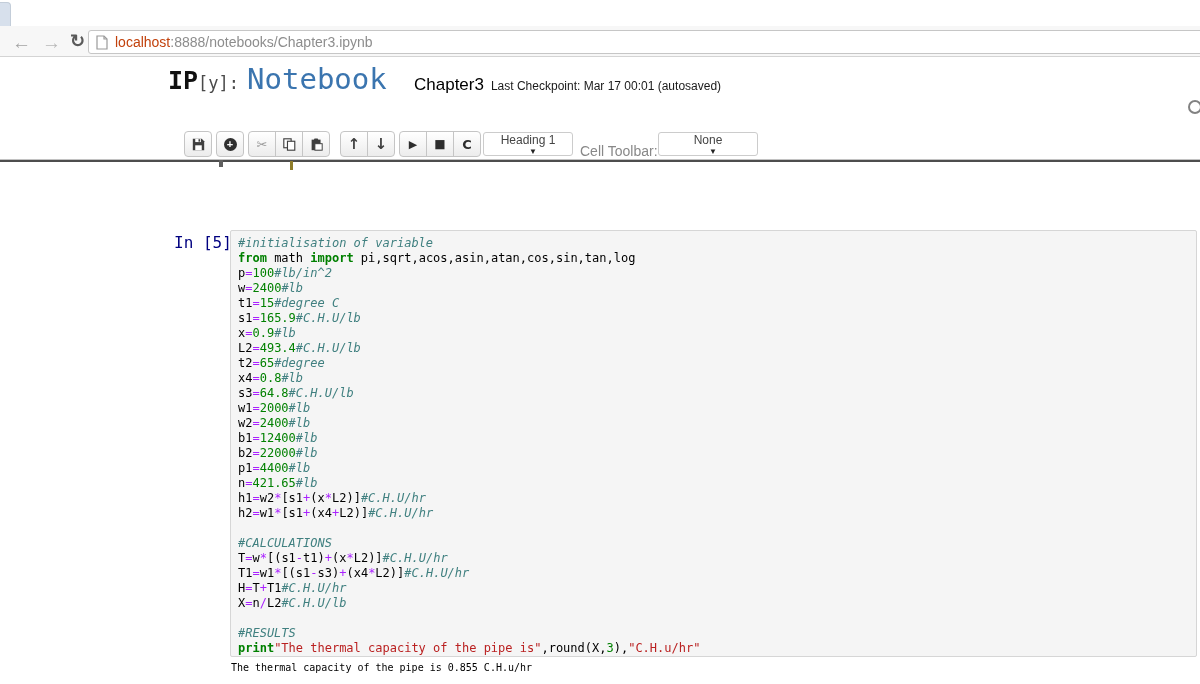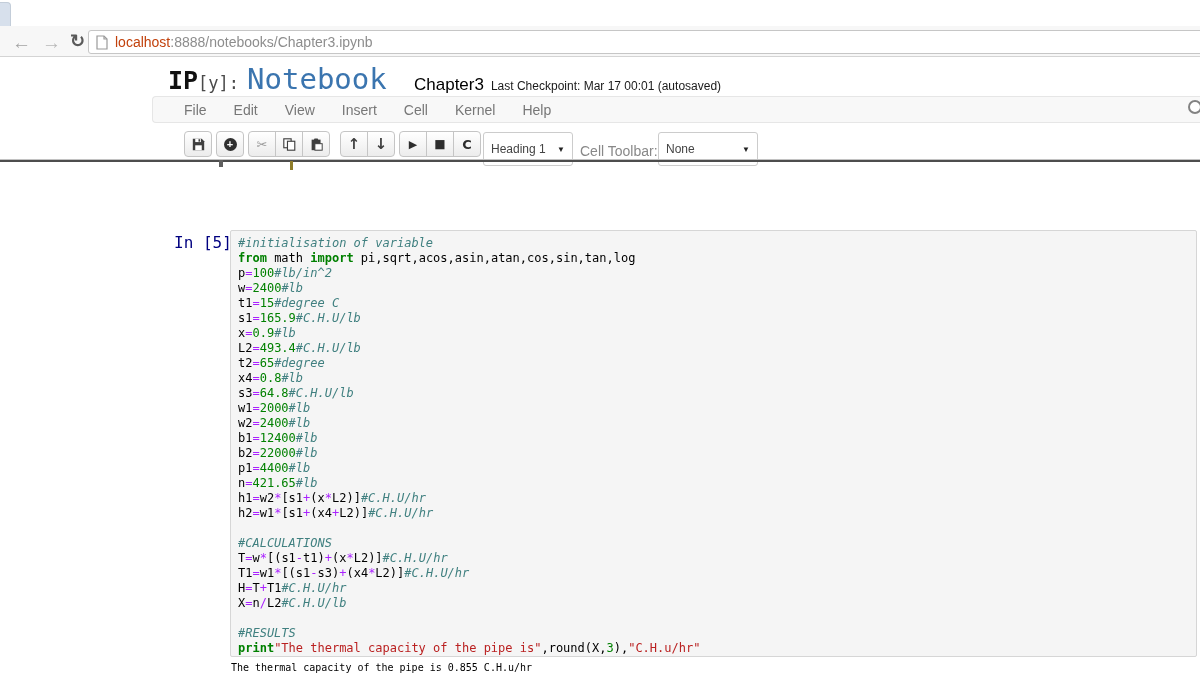--- a/index.html
+++ b/index.html
@@ -51,21 +51,21 @@
             align-items:center; justify-content:center; color:#3f3f3f; }
   .tb-group { display:flex; }
   .tb-group .tb-btn { border-radius:0; margin-left:-1px; }
   .tb-group .tb-btn:first-child { border-radius:4px 0 0 4px; margin-left:0; }
   .tb-group .tb-btn:last-child { border-radius:0 4px 4px 0; }
   .tb-glyph { font-size:13px; line-height:13px; font-weight:bold;
               font-family:"DejaVu Sans", sans-serif; }
   .tb-glyph.gray { color:#9a9a9a; }
   .nb-select { height:24px; background:#fff; border:1px solid #cccccc; border-radius:3px;
                display:flex; align-items:center; justify-content:space-between;
-               font-size:12px; color:#444; padding:16px 7px; }
+               font-size:12px; color:#444; padding:0 7px;flex-direction:column; }
   .nb-select .caret { font-size:8px; color:#222; margin-left:10px; }
   #cell-toolbar-label { font-size:14px; color:#888; }
 
   
   #header-sep-light { left:0; top:159px; width:1200px; height:1px; background:#c2c2c2; }
   #header-sep-dark  { left:0; top:160px; width:1200px; height:2px; background:#4d4d4d; }
   #cell-edge-mark { left:219px; top:160px; width:4px; height:7px; background:#5f5f5f; }
   #cursor-tick    { left:290px; top:161px; width:3px; height:9px; background:#8f7d2a; }
 
   
@@ -111,29 +111,20 @@
   <div id="logo" class="abs">
     <span id="logo-ip">IP</span>
     <span id="logo-y">[y]:</span>
     <span id="logo-nb">Notebook</span>
   </div>
   <div id="title-group" class="abs">
     <span id="nb-title">Chapter3</span>
     <span id="nb-checkpoint">Last Checkpoint: Mar 17 00:01 (autosaved)</span>
   </div>
 
-  <div id="menu-bar" class="abs">
-      <span class="menu-item">File</span>
-      <span class="menu-item">Edit</span>
-      <span class="menu-item">View</span>
-      <span class="menu-item">Insert</span>
-      <span class="menu-item">Cell</span>
-      <span class="menu-item">Kernel</span>
-      <span class="menu-item">Help</span>
-    </div>
   <div id="kernel-indicator" class="abs"></div>
 
   <div id="toolbar-row" class="abs">
     <div class="tb-btn abs" style="left:184px; top:8px;">
       <svg class="svg-ico" width="13" height="13" viewBox="0 0 16 16">
         <path d="M1 1 h11 l3 3 v11 h-14 z" fill="#3f3f3f"></path>
         <rect x="4" y="9" width="8" height="6" fill="#ffffff"></rect>
         <rect x="4" y="1" width="7" height="4" fill="#ffffff"></rect>
         <rect x="8" y="1.5" width="2" height="3" fill="#3f3f3f"></rect>
       </svg>

